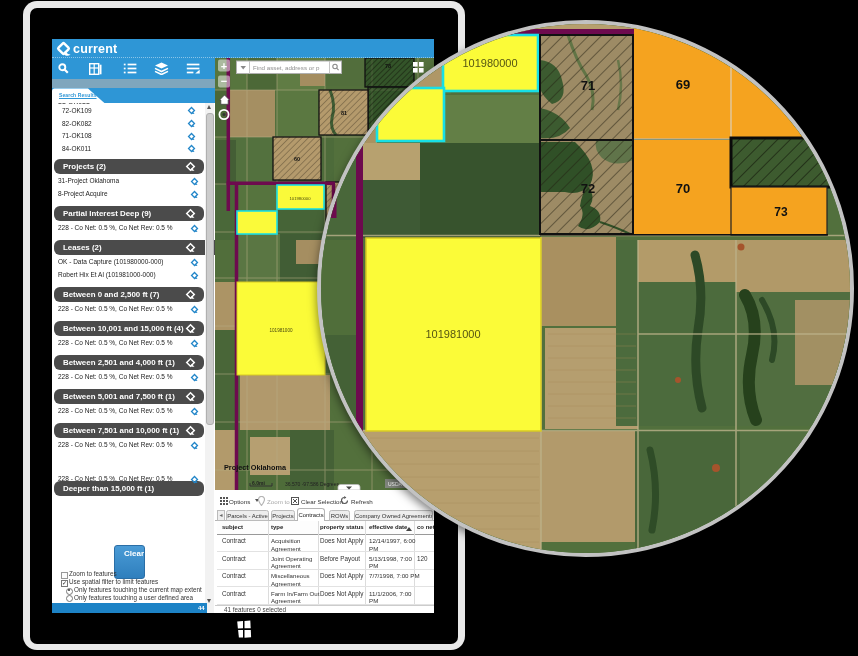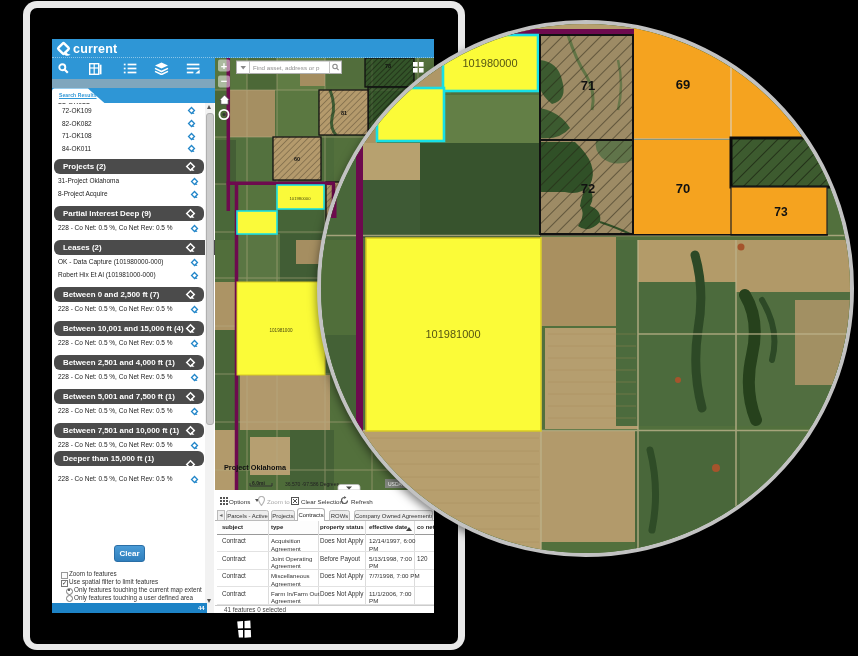--- a/index.html
+++ b/index.html
@@ -259,37 +259,37 @@
       </svg>
 
 <div class="row" style="top:399.2px;">
         <span class="t">228 - Co Net: 0.5 %, Co Net Rev: 0.5 %</span>
       </div>
 <svg class="abs" style="left:137.5px;top:401.7px;" width="9" height="9" viewBox="0 0 9 9">
         <rect x="2.4" y="2.4" width="4.2" height="4.2" fill="none" stroke="#2286c9" stroke-width="1.3" transform="rotate(45 4.5 4.5)"></rect>
         <path d="M5.4 5.6 L7.6 7.8 L5.2 7.9 Z" fill="#2286c9"></path>
       </svg>
 
-<div class="hdr" style="top:412px;">
+<div class="hdr" style="top:442px;">
         <span class="t">Deeper than 15,000 ft (1)</span>
       </div>
 <svg class="abs" style="left:133px;top:420.2px;" width="11" height="11" viewBox="0 0 9 9">
         <rect x="2.3" y="2.3" width="4.4" height="4.4" fill="none" stroke="#fff" stroke-width="1.2" transform="rotate(45 4.5 4.5)"></rect>
         <path d="M5.4 5.6 L7.7 7.9 L5.1 8 Z" fill="#fff"></path>
       </svg>
 
 <div class="row" style="top:433.2px;">
         <span class="t">228 - Co Net: 0.5 %, Co Net Rev: 0.5 %</span>
       </div>
 <svg class="abs" style="left:137.5px;top:435.7px;" width="9" height="9" viewBox="0 0 9 9">
         <rect x="2.4" y="2.4" width="4.2" height="4.2" fill="none" stroke="#2286c9" stroke-width="1.3" transform="rotate(45 4.5 4.5)"></rect>
         <path d="M5.4 5.6 L7.6 7.8 L5.2 7.9 Z" fill="#2286c9"></path>
       </svg>
 
-<div class="abs" style="left:62px;top:506px;width:31px;height:17px;background:linear-gradient(#4a9bd6,#2f7fbd);border:1px solid #2a6ea6;border-radius:3px;box-sizing:border-box;color:#fff;font-size:8px;font-weight:bold;text-align:center;line-height:15px;">Clear</div>
+<div class="abs" style="left:62px;top:506px;width:31px;height:34px;background:linear-gradient(#4a9bd6,#2f7fbd);border:1px solid #2a6ea6;border-radius:3px;box-sizing:border-box;color:#fff;font-size:8px;font-weight:bold;text-align:right;line-height:15px;">Clear</div>
 
 <div class="abs" style="left:9px;top:532.5px;width:5px;height:5px;border:1px solid #999;background:#fdfdfd;"></div>
 <div class="abs" style="left:17px;top:531px;font-size:6.3px;color:#333;">Zoom to features</div>
 
 <div class="abs" style="left:9px;top:540.5px;width:5px;height:5px;border:1px solid #777;background:#fdfdfd;font-size:6px;line-height:5px;color:#222;">✓</div>
 <div class="abs" style="left:17px;top:539px;font-size:6.3px;color:#333;">Use spatial filter to limit features</div>
 
 <div class="abs" style="left:14px;top:548.5px;width:5px;height:5px;border:1px solid #777;border-radius:50%;background:#fff;"></div>
 <div class="abs" style="left:15.6px;top:550.1px;width:2.4px;height:2.4px;border-radius:50%;background:#333;"></div>
 <div class="abs" style="left:22px;top:547px;font-size:6.3px;color:#333;">Only features touching the current map extent</div>

